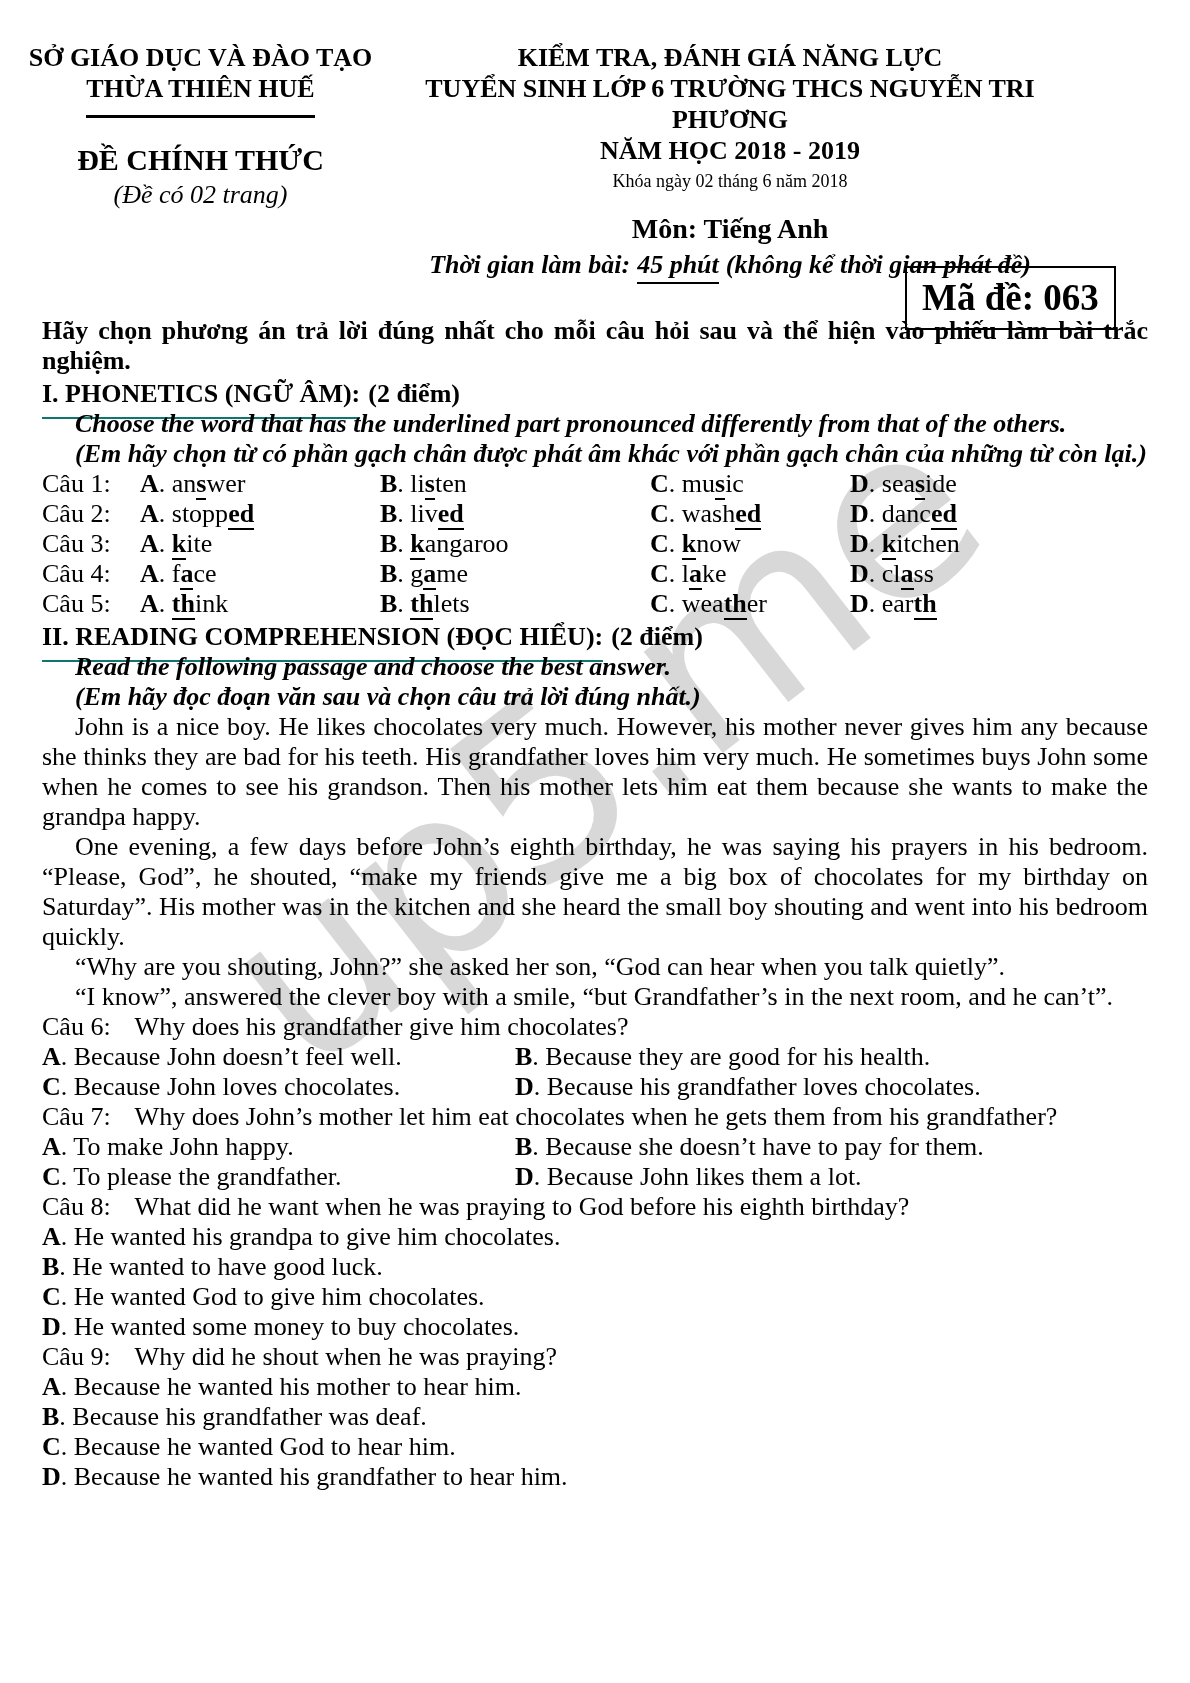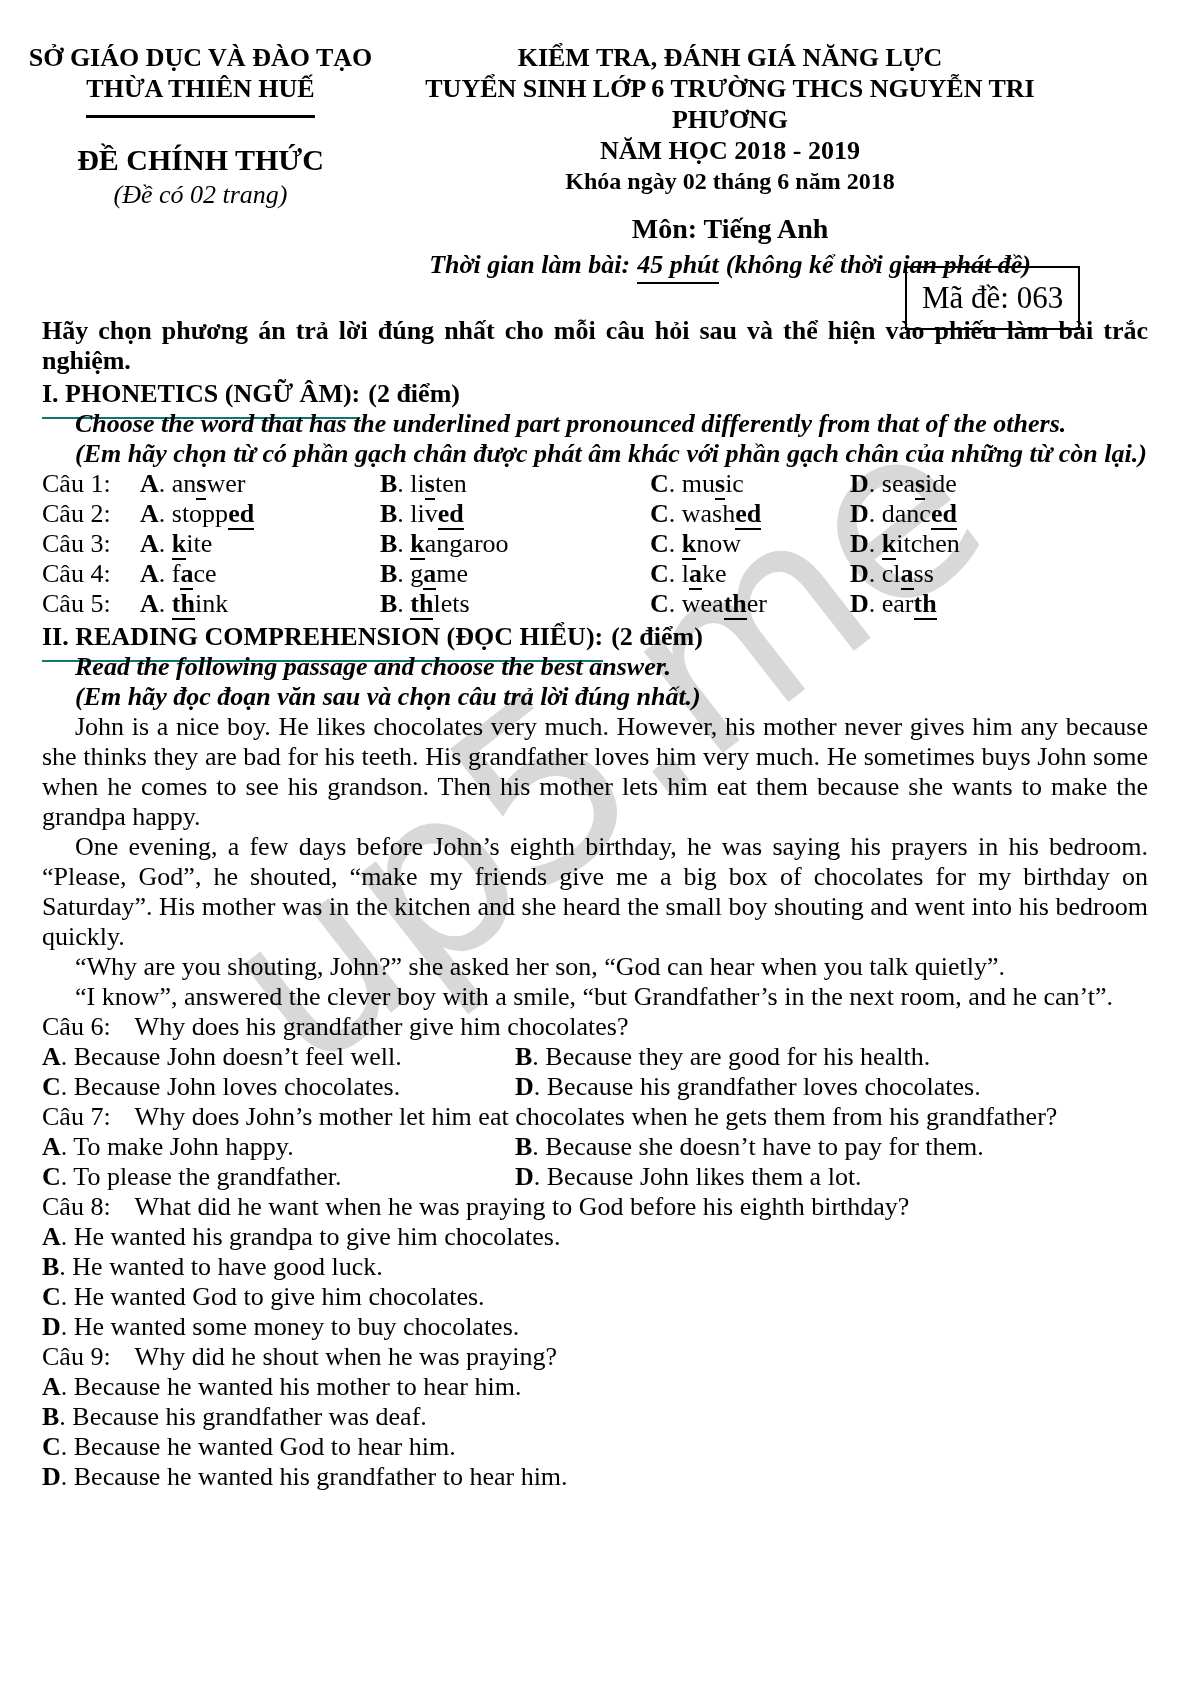--- a/index.html
+++ b/index.html
@@ -23,31 +23,31 @@
   
   .hdr-left { position:absolute; left:28px; top:42px; width:345px; text-align:center; }
   .hdr-left .l1 { font-weight:bold; font-size:26px; line-height:31px; }
   .hdr-left .l2 { font-weight:bold; font-size:26px; line-height:31px; }
   .uthick { border-bottom:3px solid #000; padding-bottom:12px; }
   .exam-type { margin-top:38px; font-size:30px; font-weight:bold; line-height:36px; }
   .pages-note { font-size:26px; font-style:italic; line-height:34px; }
 
   .hdr-right { position:absolute; left:375px; top:42px; width:710px; text-align:center; }
   .hdr-right .t { font-weight:bold; font-size:26px; line-height:31px; }
-  .hdr-right .t4 { font-weight:bold; font-size:24px; line-height:31px; }
+  .hdr-right .t4 { font-weight:normal; font-size:18px; line-height:31px; }
   .subject { margin-top:14px; font-size:28px; font-weight:bold; line-height:36px;font-family:Liberation Serif, serif; }
   .time-line { font-size:26px; line-height:36px; }
   .time-label { font-weight:bold; font-style:italic; }
   .time-value { font-weight:bold; font-style:italic; border-bottom:2px solid #000; padding-bottom:3px; margin-left:7px; }
   .time-note { font-style:italic; margin-left:7px;font-weight:bold; }
 
   .code-box {
     position:absolute; left:905px; top:266px;
     border:2px solid #000; padding:12px 15px;
-    font-size:31px; font-weight:normal; line-height:36px;
+    font-size:37px; font-weight:bold; line-height:36px;
   }
 
   
   .paper-body {
     position:absolute; left:42px; top:316px; width:1106px;
     font-size:26px; line-height:30px;
   }
   .instruction { font-weight:bold; text-align:justify; }
   .sec-head { font-weight:bold; margin-top:3px; }
   .sec-head .su { border-bottom:2px solid #0f766e; padding-bottom:9px; }

